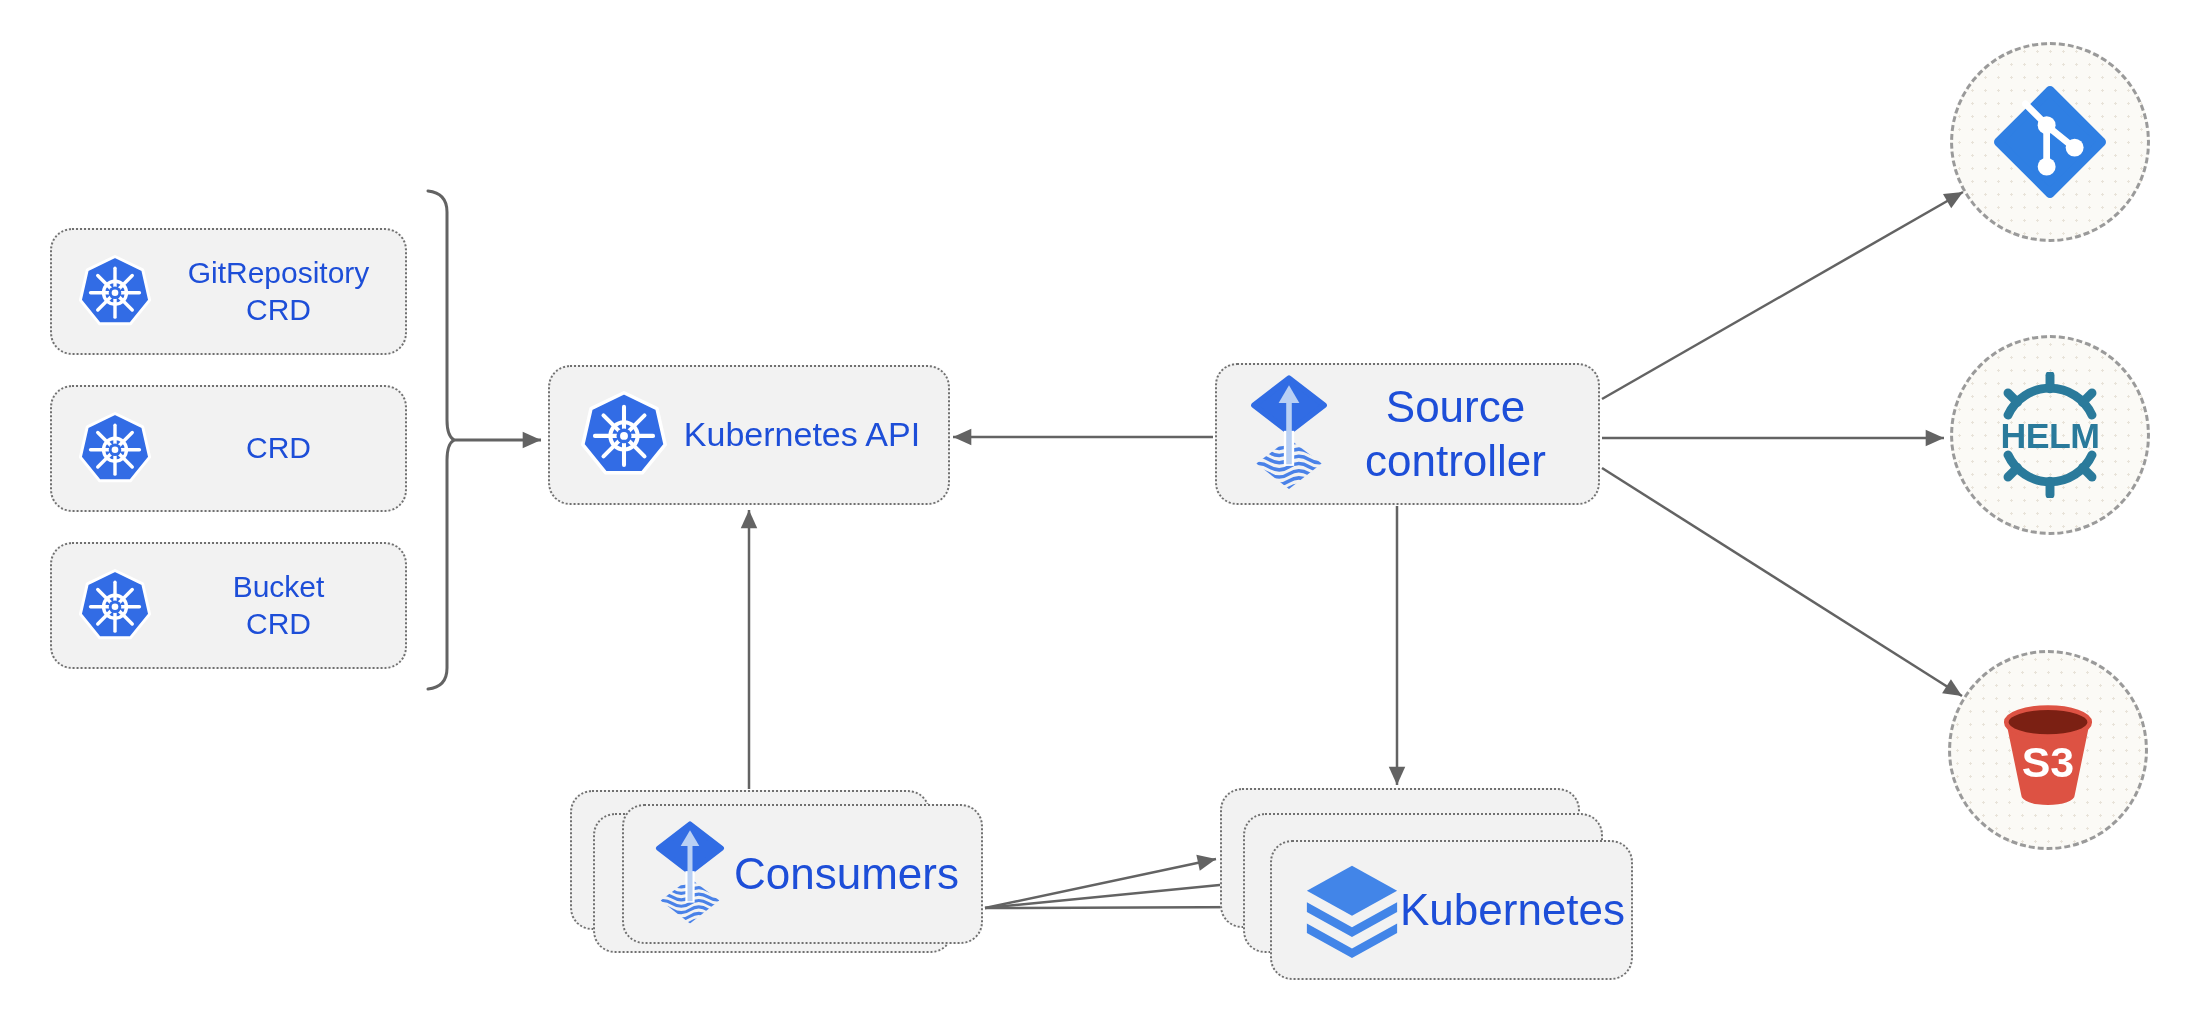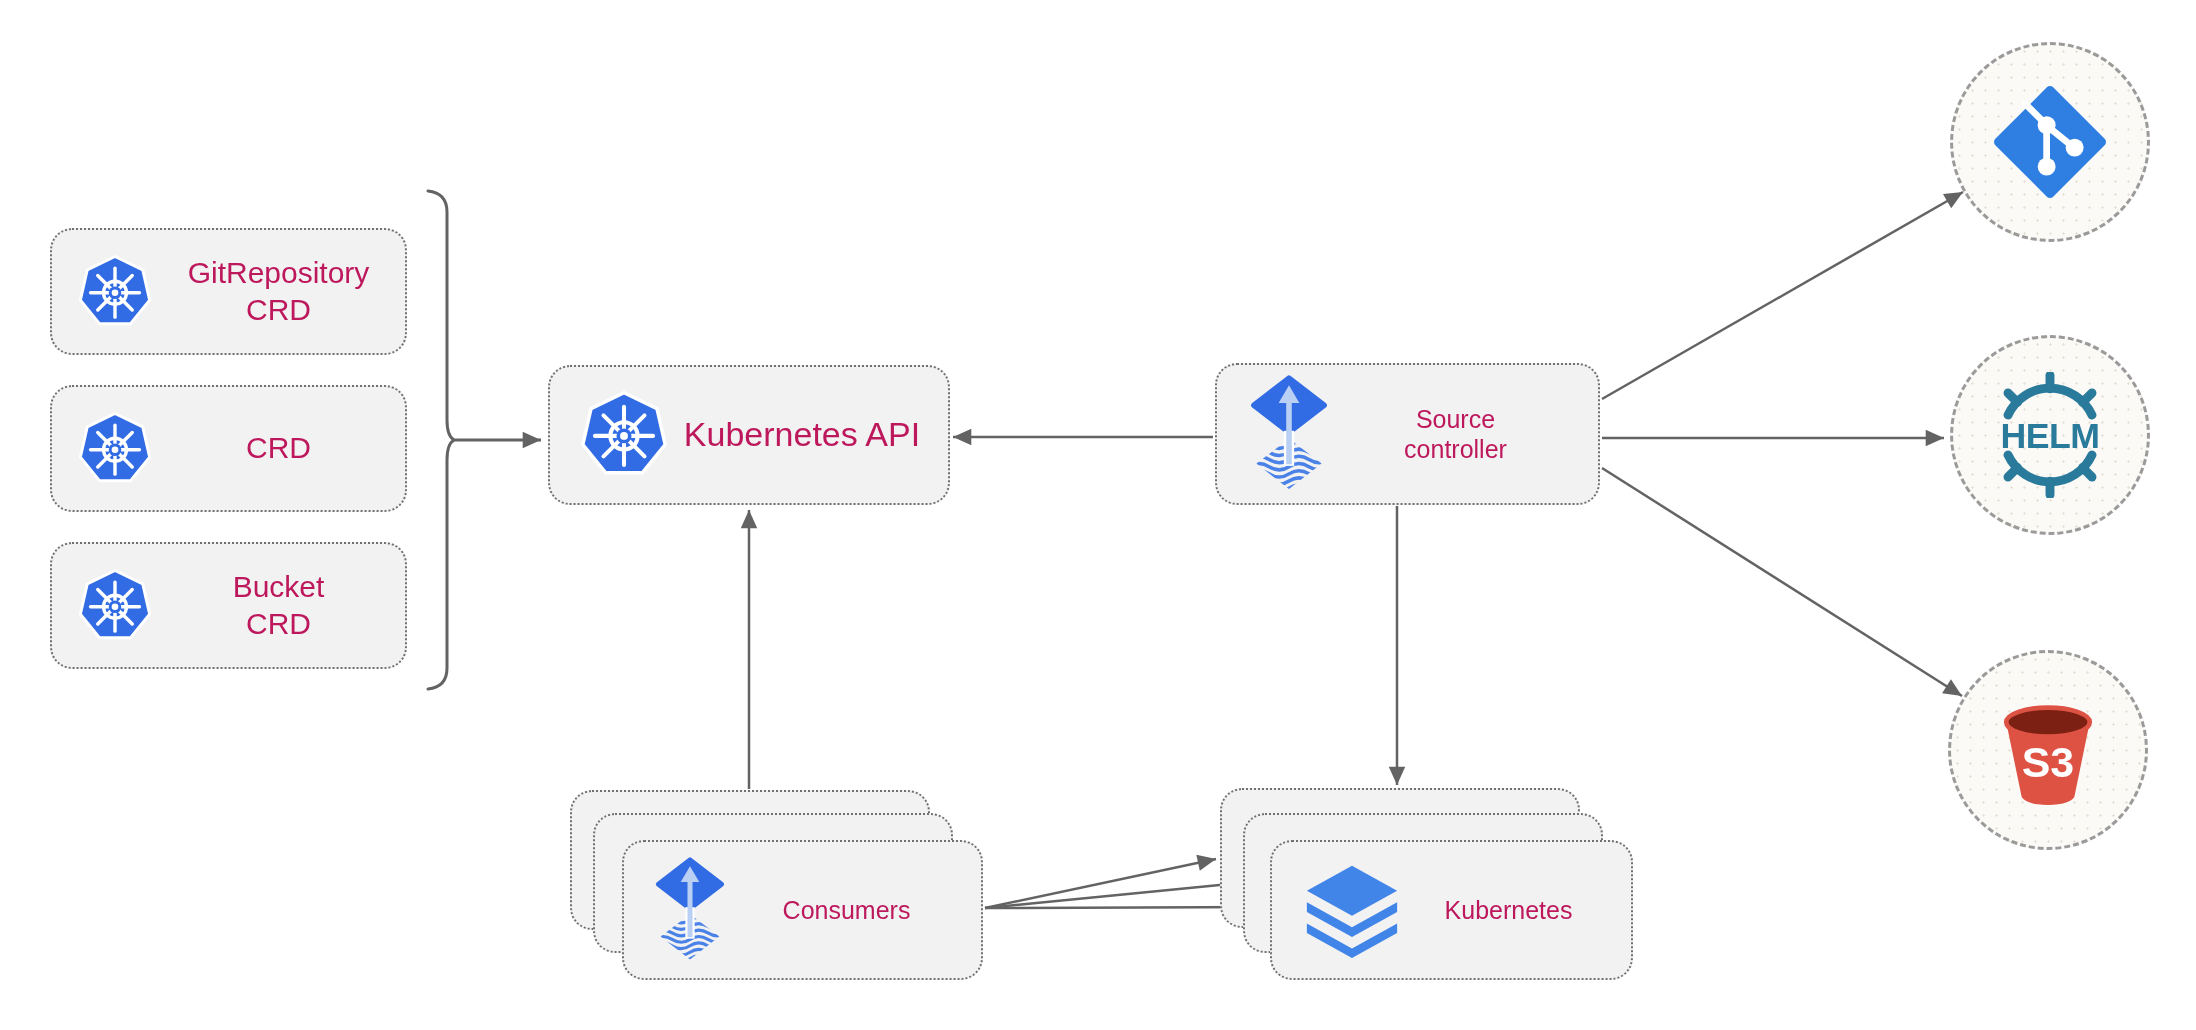--- a/index.html
+++ b/index.html
@@ -1,18 +1,18 @@
 <!DOCTYPE html>
 <html><head>
 <meta charset="utf-8">
 <style>
   html,body { margin:0; padding:0; background:#ffffff; }
   #canvas {
     position:relative; width:2196px; height:1030px; background:#ffffff;
-    font-family:"Liberation Sans", sans-serif; color:#be185d; overflow:hidden;
+    font-family:"Liberation Sans", sans-serif; color:#1d4ed8; overflow:hidden;
   }
   #connectors { position:absolute; left:0; top:0; z-index:0; }
   .node {
     position:absolute; box-sizing:border-box; z-index:2;
     background:#f2f2f2; border:2px dotted #707070; border-radius:22px;
     display:flex; align-items:center;
   }
   .card {
     position:absolute; box-sizing:border-box; z-index:1;
     background:#f2f2f2; border:2px dotted #707070; border-radius:22px;
@@ -23,21 +23,21 @@
   .circle {
     position:absolute; box-sizing:border-box; z-index:2;
     width:200px; height:200px; border-radius:50%;
     border:3px dashed #9a9a9a;
     background-color:#fbfaf6;
     background-image:radial-gradient(#e8e3d9 1.1px, transparent 1.25px);
     background-size:13px 13px;
     display:flex; align-items:center; justify-content:center;
   }
   .fs30 { font-size:30px; }
-  .fs33 { font-size:25px; }
+  .fs33 { font-size:44px; }
   .fs34 { font-size:34px; }
   svg.icon { flex:0 0 auto; display:block; }
 </style>
 </head>
 <body>
 
 <div id="canvas">
 
   <svg width="0" height="0" style="position:absolute" aria-hidden="true">
     <defs>
@@ -178,21 +178,21 @@
         <use href="#sym-flux"></use>
       </svg>
     <div class="node-label two-line fs33">
       <span>Source</span>
       <span>controller</span>
     </div>
   </div>
 
   <div class="card" style="left:570px; top:790px; width:360px; height:140px;"></div>
   <div class="card" style="left:593px; top:813px; width:360px; height:140px;"></div>
-  <div class="card front" style="left:622px; top:840px; width:361px; height:140px; padding-left:30px; padding-right:14px;">
+  <div class="card front" style="left:622px; top:804px; width:361px; height:140px; padding-left:30px; padding-right:14px;">
     <svg class="icon" width="72" height="106">
         <use href="#sym-flux"></use>
       </svg>
     <div class="node-label fs33">Consumers</div>
   </div>
 
   <div class="card" style="left:1220px; top:788px; width:360px; height:140px;"></div>
   <div class="card" style="left:1243px; top:813px; width:360px; height:140px;"></div>
   <div class="card front" style="left:1270px; top:840px; width:363px; height:140px; padding-left:32px; padding-right:14px;">
     <svg class="icon" width="96" height="96">

